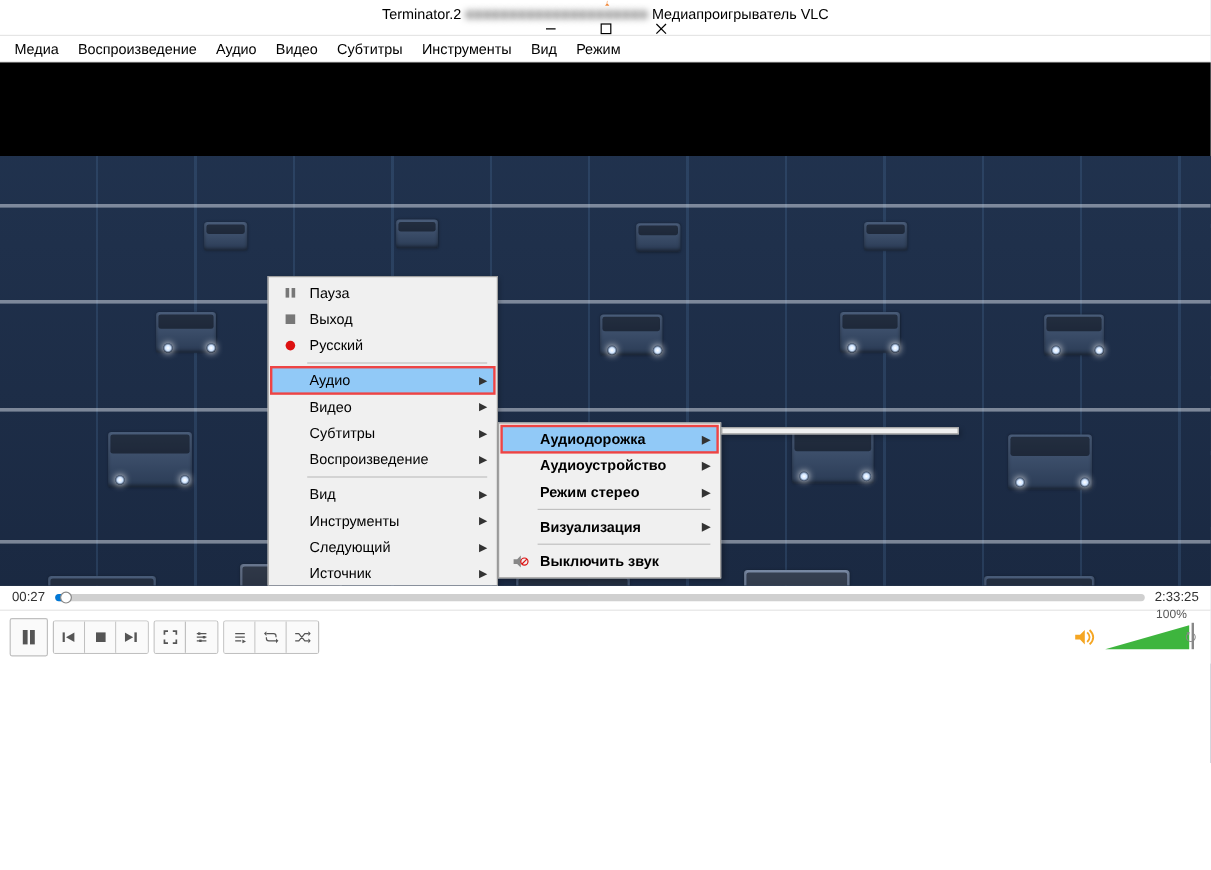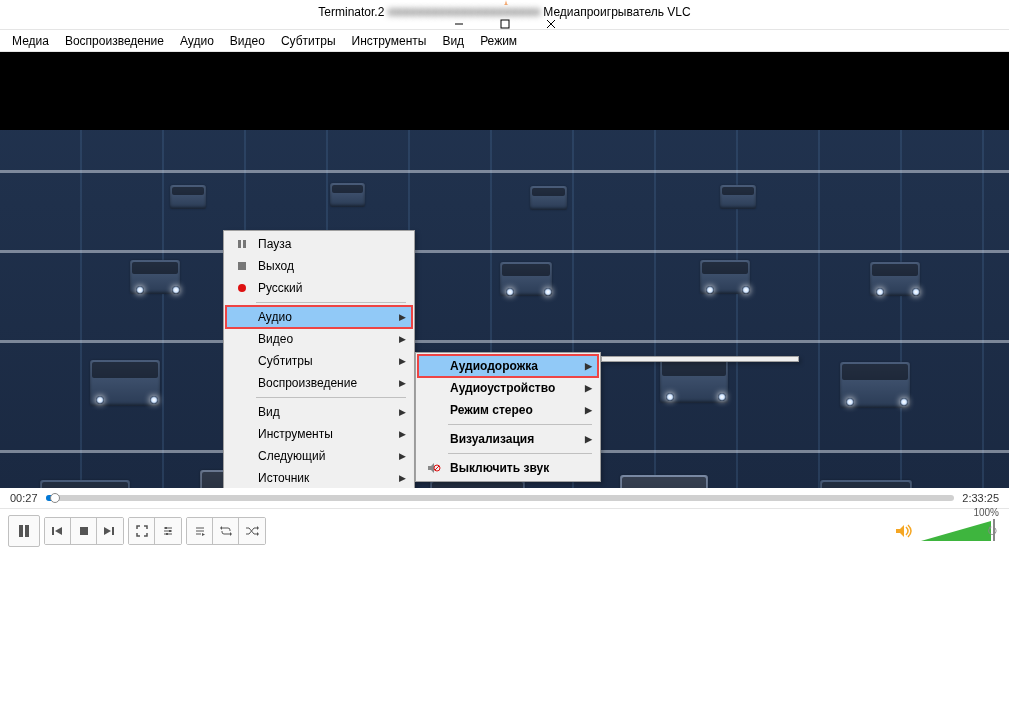--- a/index.html
+++ b/index.html
@@ -53,21 +53,21 @@
 .controls-row { height:45px; display:flex; align-items:center; padding:0 8px; gap:4px; background:#fff; border-top:1px solid #e5e5e5; }
 .btn-group { display:flex; border:1px solid #c0c0c0; border-radius:2px; }
 .ctrl-btn { width:26px; height:26px; display:flex; align-items:center; justify-content:center; border-right:1px solid #c0c0c0; cursor:pointer; background:#fafafa; }
 .ctrl-btn:last-child { border-right:none; }
 .ctrl-btn.big { width:32px; height:32px; border:1px solid #c0c0c0; border-radius:2px; }
 .spacer { flex:1; }
 .vol-icon { color:#f5a623; margin-right:4px; }
 .vol-wrap { position:relative; width:80px; height:24px; }
 .vol-tri { width:0; height:0; border-style:solid; border-width:0 0 20px 70px; border-color:transparent transparent #3eb53e transparent; position:absolute; bottom:2px; left:0; }
 .vol-mark { position:absolute; right:6px; top:0; width:2px; height:22px; background:#888; }
-.vol-pct { position:absolute; right:2px; top:-12px; font-size:10px; color:#555; }
+.vol-pct { position:absolute; right:12px; top:-12px; font-size:10px; color:#555; }
 .repeat-icn { position:absolute; right:4px; bottom:2px; font-size:11px; color:#888; }
 
 svg { display:block; }
 </style>
 </head>
 <body>
 
 <div class="title-bar">
   <svg class="cone" viewBox="0 0 16 16">
     <polygon points="8,1 11,13 5,13" fill="#f47c20"></polygon>

